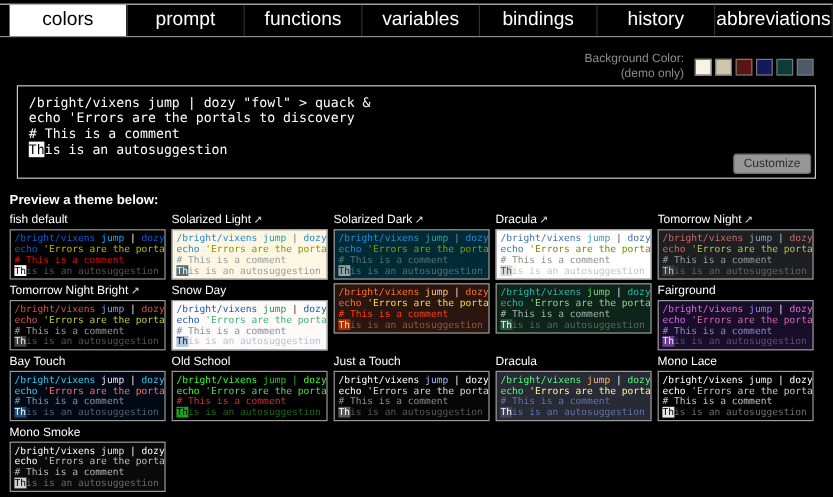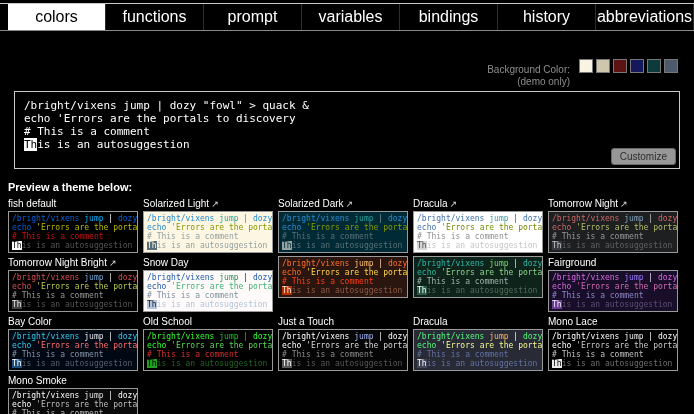--- a/index.html
+++ b/index.html
@@ -5,21 +5,21 @@
   html,body{margin:0;padding:0;background:#000;width:694px;height:414px;overflow:hidden;
     font-family:"Liberation Sans",sans-serif;}
   
   .tabbar{display:flex;margin-top:3px;border-top:1px solid #c9c9c9;border-bottom:1px solid #8a8a8a;
     height:26px;padding-left:8px;}
   .tab{flex:1;display:flex;align-items:center;justify-content:center;color:#fff;font-size:16px;
     border-right:1px solid #2e2e2e;cursor:pointer;white-space:nowrap;}
   .tab.active{background:#fff;color:#000;}
   
   .demo-header{display:flex;justify-content:flex-end;align-items:center;gap:9px;margin:13px 16px 3px 0;}
-  .bg-label{color:#8d8d8d;font-size:10px;text-align:right;line-height:12px;margin-top:20px;}
+  .bg-label{color:#8d8d8d;font-size:10px;text-align:right;line-height:12px;}
   .swatches{display:flex;gap:3px;}
   .swatch{width:14px;height:14px;border:1px solid #777;cursor:pointer;box-sizing:border-box;}
   
   .terminal{position:relative;margin:0 14px;border:1px solid #c9c9c9;background:#000;
     height:62px;padding:7px 9px;font-family:"DejaVu Sans Mono",monospace;font-size:11px;line-height:13px;}
   .customize{position:absolute;right:3px;bottom:3px;background:#979797;color:#2e2e2e;font-size:10px;
     padding:2px 8px;border:1px solid #6a6a6a;border-radius:3px;cursor:pointer;
     font-family:"Liberation Sans",sans-serif;}
   .tline{white-space:pre;}
   
@@ -29,22 +29,22 @@
   .theme-title{color:#fff;font-size:10px;height:12px;margin:1px 0;white-space:nowrap;overflow:hidden;}
   .theme-title .ext{color:#ddd;font-size:9px;margin-left:2px;}
   .theme-preview{border:1px solid #9a9a9a;padding:2px 3px;height:36px;overflow:hidden;
     font-family:"DejaVu Sans Mono",monospace;font-size:8px;line-height:9px;white-space:nowrap;box-sizing:content-box;}
 </style>
 </head>
 <body>
 
 <div class="tabbar" id="tabbar">
     <div class="tab active">colors</div>
+    <div class="tab">prompt</div>
     <div class="tab">functions</div>
-    <div class="tab">prompt</div>
     <div class="tab">variables</div>
     <div class="tab">bindings</div>
     <div class="tab">history</div>
     <div class="tab">abbreviations</div>
   </div>
 
 <div class="demo-header">
   <div class="bg-label">
     <div>Background Color:</div>
     <div>(demo only)</div>
@@ -171,21 +171,21 @@
     </div>
     <div class="theme-preview" style="background: rgb(25, 14, 42);">
         <div class="tline"><span style="color: rgb(215, 103, 224);">/bright/vixens </span><span style="color: rgb(154, 123, 255);">jump</span><span style="color: rgb(236, 220, 245);"> | </span><span style="color: rgb(215, 103, 224);">dozy</span><span style="color: rgb(207, 106, 176);"> "</span></div>
         <div class="tline"><span style="color: rgb(215, 103, 224);">echo </span><span style="color: rgb(207, 106, 176);">'Errors are the portals</span></div>
         <div class="tline"><span style="color: rgb(141, 134, 201);"># This is a comment</span></div>
         <div class="tline"><span style="background: rgb(106, 63, 147); color: rgb(245, 232, 255);">Th</span><span style="color: rgb(92, 77, 114);">is is an autosuggestion</span></div>
       </div>
   </div>
     <div class="theme-card">
     <div class="theme-title">
-      <span>Bay Color</span>
+      <span>Bay Touch</span>
     </div>
     <div class="theme-preview" style="background: rgb(0, 8, 20);">
         <div class="tline"><span style="color: rgb(48, 201, 232);">/bright/vixens </span><span style="color: rgb(232, 232, 232);">jump</span><span style="color: rgb(242, 242, 242);"> | </span><span style="color: rgb(48, 201, 232);">dozy</span><span style="color: rgb(255, 107, 107);"> "</span></div>
         <div class="tline"><span style="color: rgb(48, 201, 232);">echo </span><span style="color: rgb(255, 107, 107);">'Errors are the portals</span></div>
         <div class="tline"><span style="color: rgb(132, 146, 166);"># This is a comment</span></div>
         <div class="tline"><span style="background: rgb(31, 79, 122); color: rgb(255, 255, 255);">Th</span><span style="color: rgb(85, 96, 110);">is is an autosuggestion</span></div>
       </div>
   </div>
     <div class="theme-card">
     <div class="theme-title">

